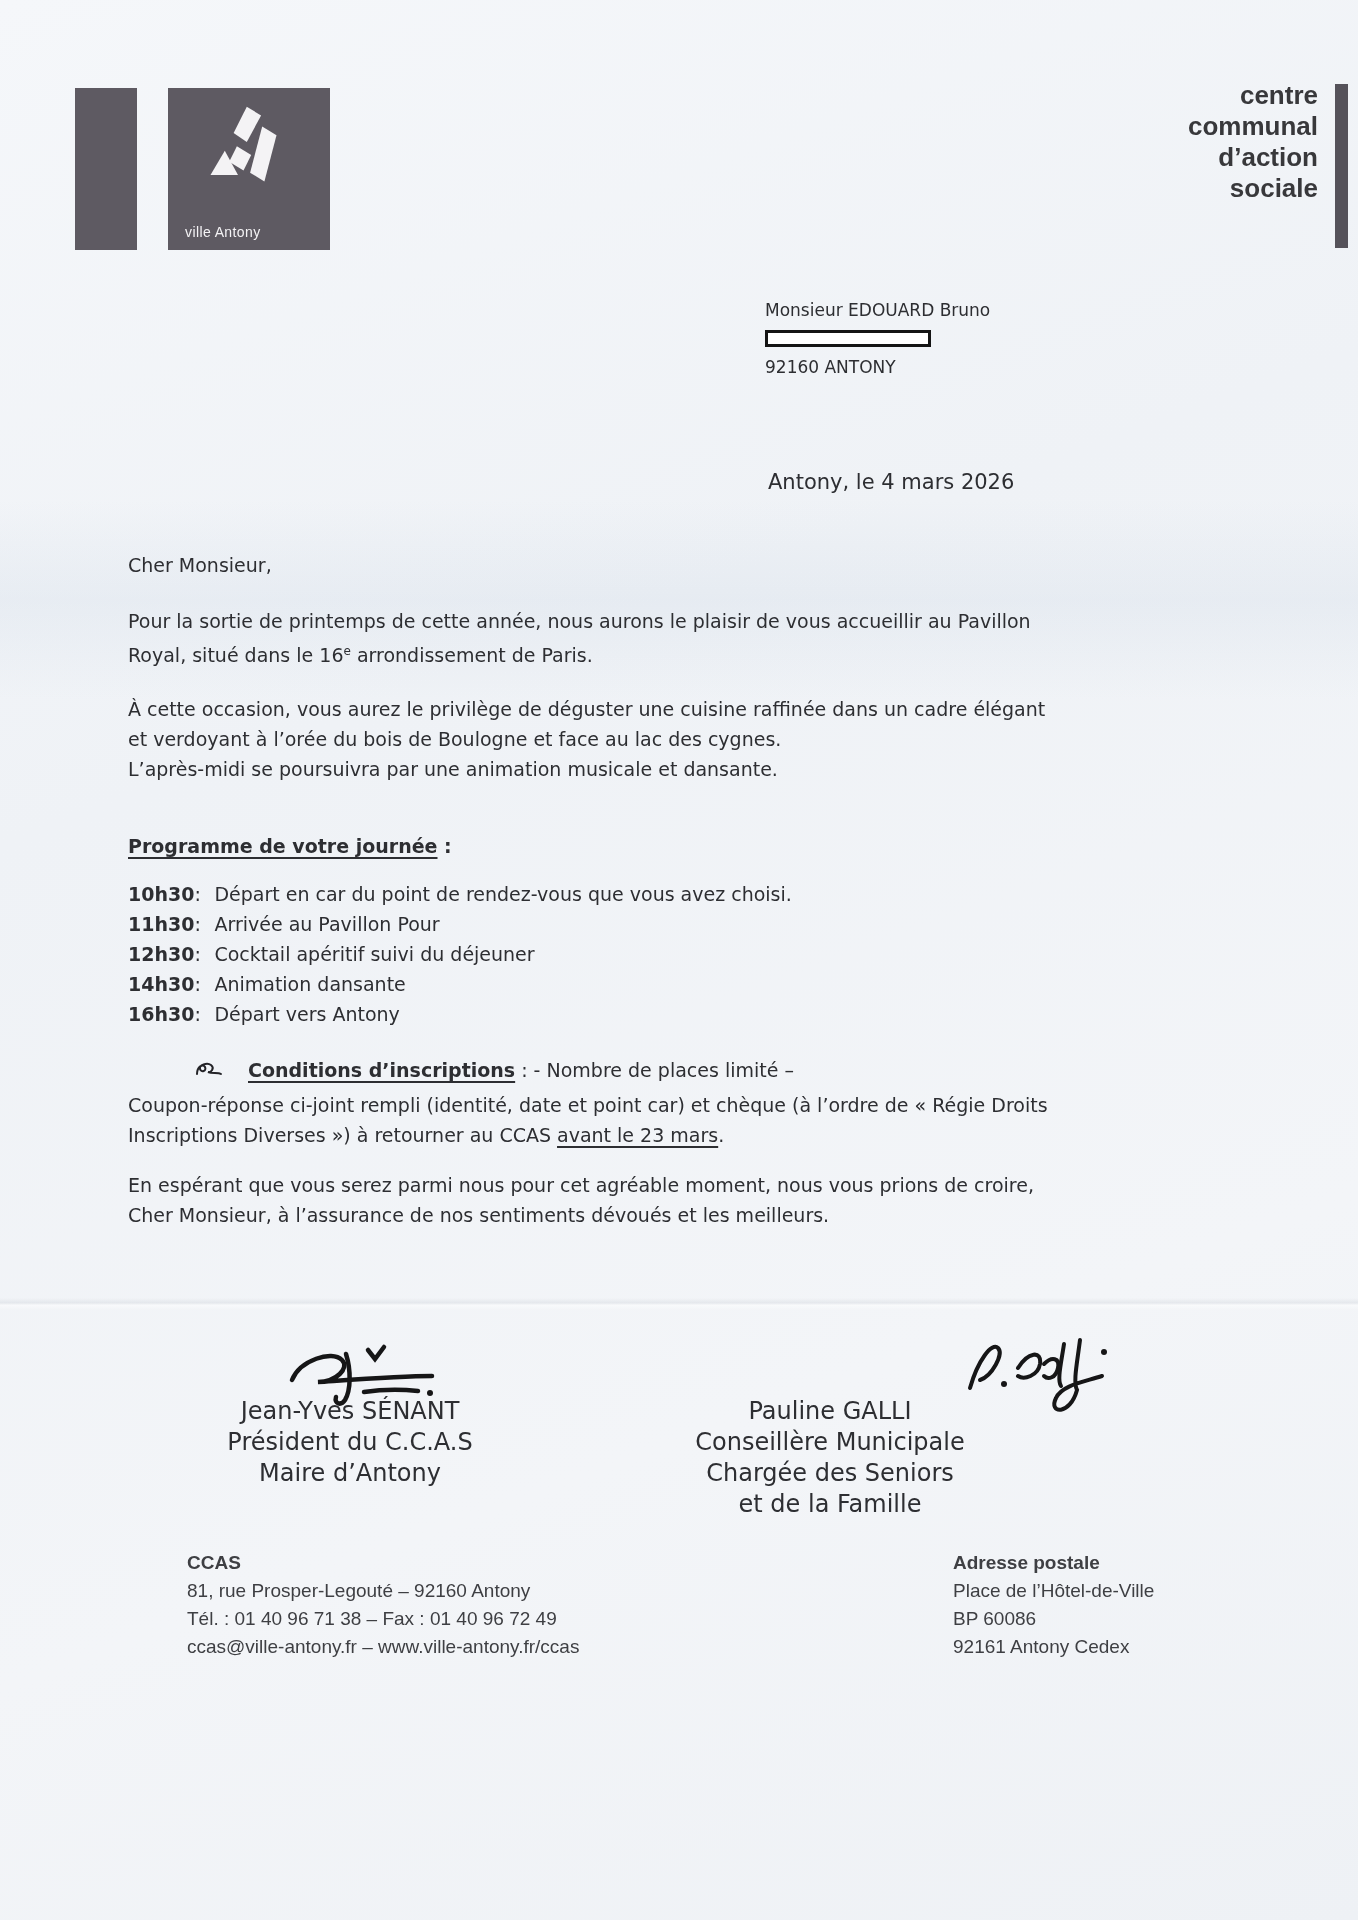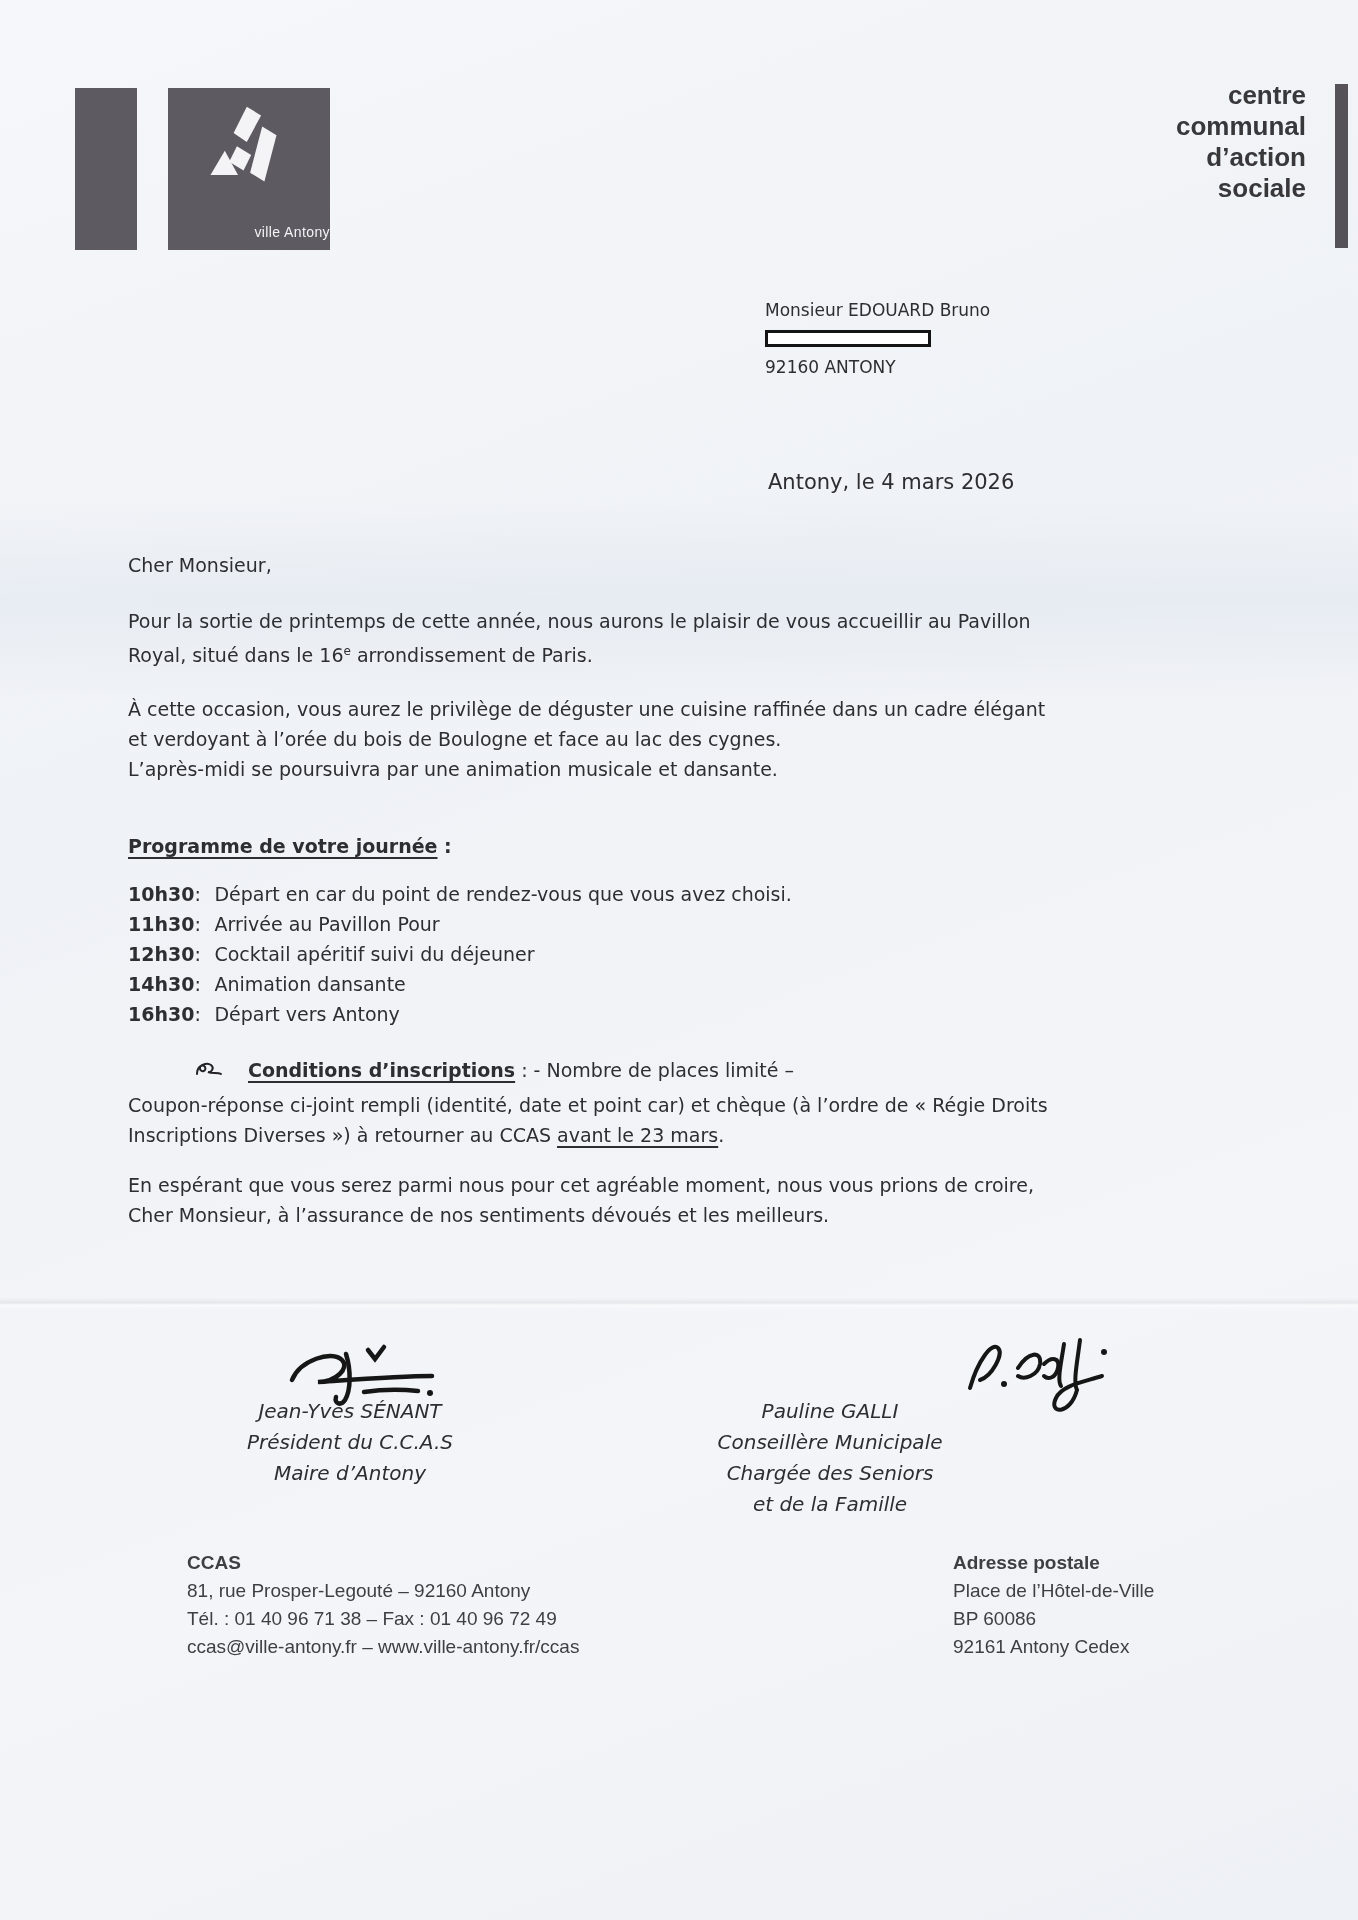--- a/index.html
+++ b/index.html
@@ -15,23 +15,23 @@
   
   .tint-band { position:absolute; left:0; width:100%; pointer-events:none; }
   .tint-band.mid { top:500px; height:200px; background:linear-gradient(to bottom, rgba(190,205,222,0), rgba(190,205,222,0.18), rgba(190,205,222,0)); }
   .crease { position:absolute; left:0; top:1298px; width:100%; height:12px;
     background:linear-gradient(to bottom, rgba(0,0,0,0), rgba(110,120,135,0.10) 40%, rgba(255,255,255,0.5) 60%, rgba(0,0,0,0)); }
 
   
   .bar-left  { position:absolute; left:75px;  top:88px; width:62px;  height:162px; background:#5e5a62; }
   .logo      { position:absolute; left:168px; top:88px; width:162px; height:162px; background:#5e5a62; }
   .logo svg  { position:absolute; left:50%; top:16px; transform:translateX(-50%); }
-  .logo-label{ position:absolute; left:0; right:0; bottom:10px; text-align:right;
+  .logo-label{ position:absolute; left:0; right:0; bottom:10px; text-align:left;
                font-family:"Liberation Sans", sans-serif; font-size:14px; color:#f4f3f5; letter-spacing:0.4px;margin-left:17px; }
-  .org       { position:absolute; right:52px; top:80px; text-align:right;
+  .org       { position:absolute; right:40px; top:80px; text-align:right;
                font-family:"Liberation Sans", sans-serif; font-weight:700; font-size:26px; line-height:31px; color:#38383b; }
   .bar-right { position:absolute; left:1335px; top:84px; width:13px; height:164px; background:#55525a; }
 
   
   .recipient { position:absolute; left:765px; top:300px; font-size:17px; }
   .redaction { margin-top:10px; width:160px; height:11px; background:#ffffff; border:3px solid #141414; }
   .recipient-city { margin-top:10px; }
   .dateline  { position:absolute; left:768px; top:470px; font-size:21px; }
 
   
@@ -53,21 +53,21 @@
   .flourish { display:inline-block; margin-left:66px; margin-right:24px; vertical-align:-2px; }
   .cond-heading { font-weight:700; text-decoration:underline; text-underline-offset:4px; text-decoration-thickness:2px; }
   .conditions-body { top:1090px; }
   .deadline { font-weight:400; text-decoration:underline; text-underline-offset:4px; text-decoration-thickness:2px; }
 
   .closing { top:1170px; }
 
   
   .sig-scribble-left  { position:absolute; left:278px; top:1334px; }
   .sig-scribble-right { position:absolute; left:952px; top:1322px; }
-  .sig-block { position:absolute; text-align:center; font-size:20px; line-height:31px;font-style:italic; }
+  .sig-block { position:absolute; text-align:center; font-size:24px; line-height:31px; }
   .sig-block.left  { left:200px; top:1396px; width:300px; }
   .sig-block.right { left:675px; top:1396px; width:310px; }
 
   
   .footer { position:absolute; top:1549px; font-family:"Liberation Sans", sans-serif;
             font-size:19px; line-height:28px; color:#3e3f43;margin-left:20px; }
   .footer.left { left:167px; }
   .footer.right{ left:933px; }
   .footer .strong { font-weight:700; }
 </style>

